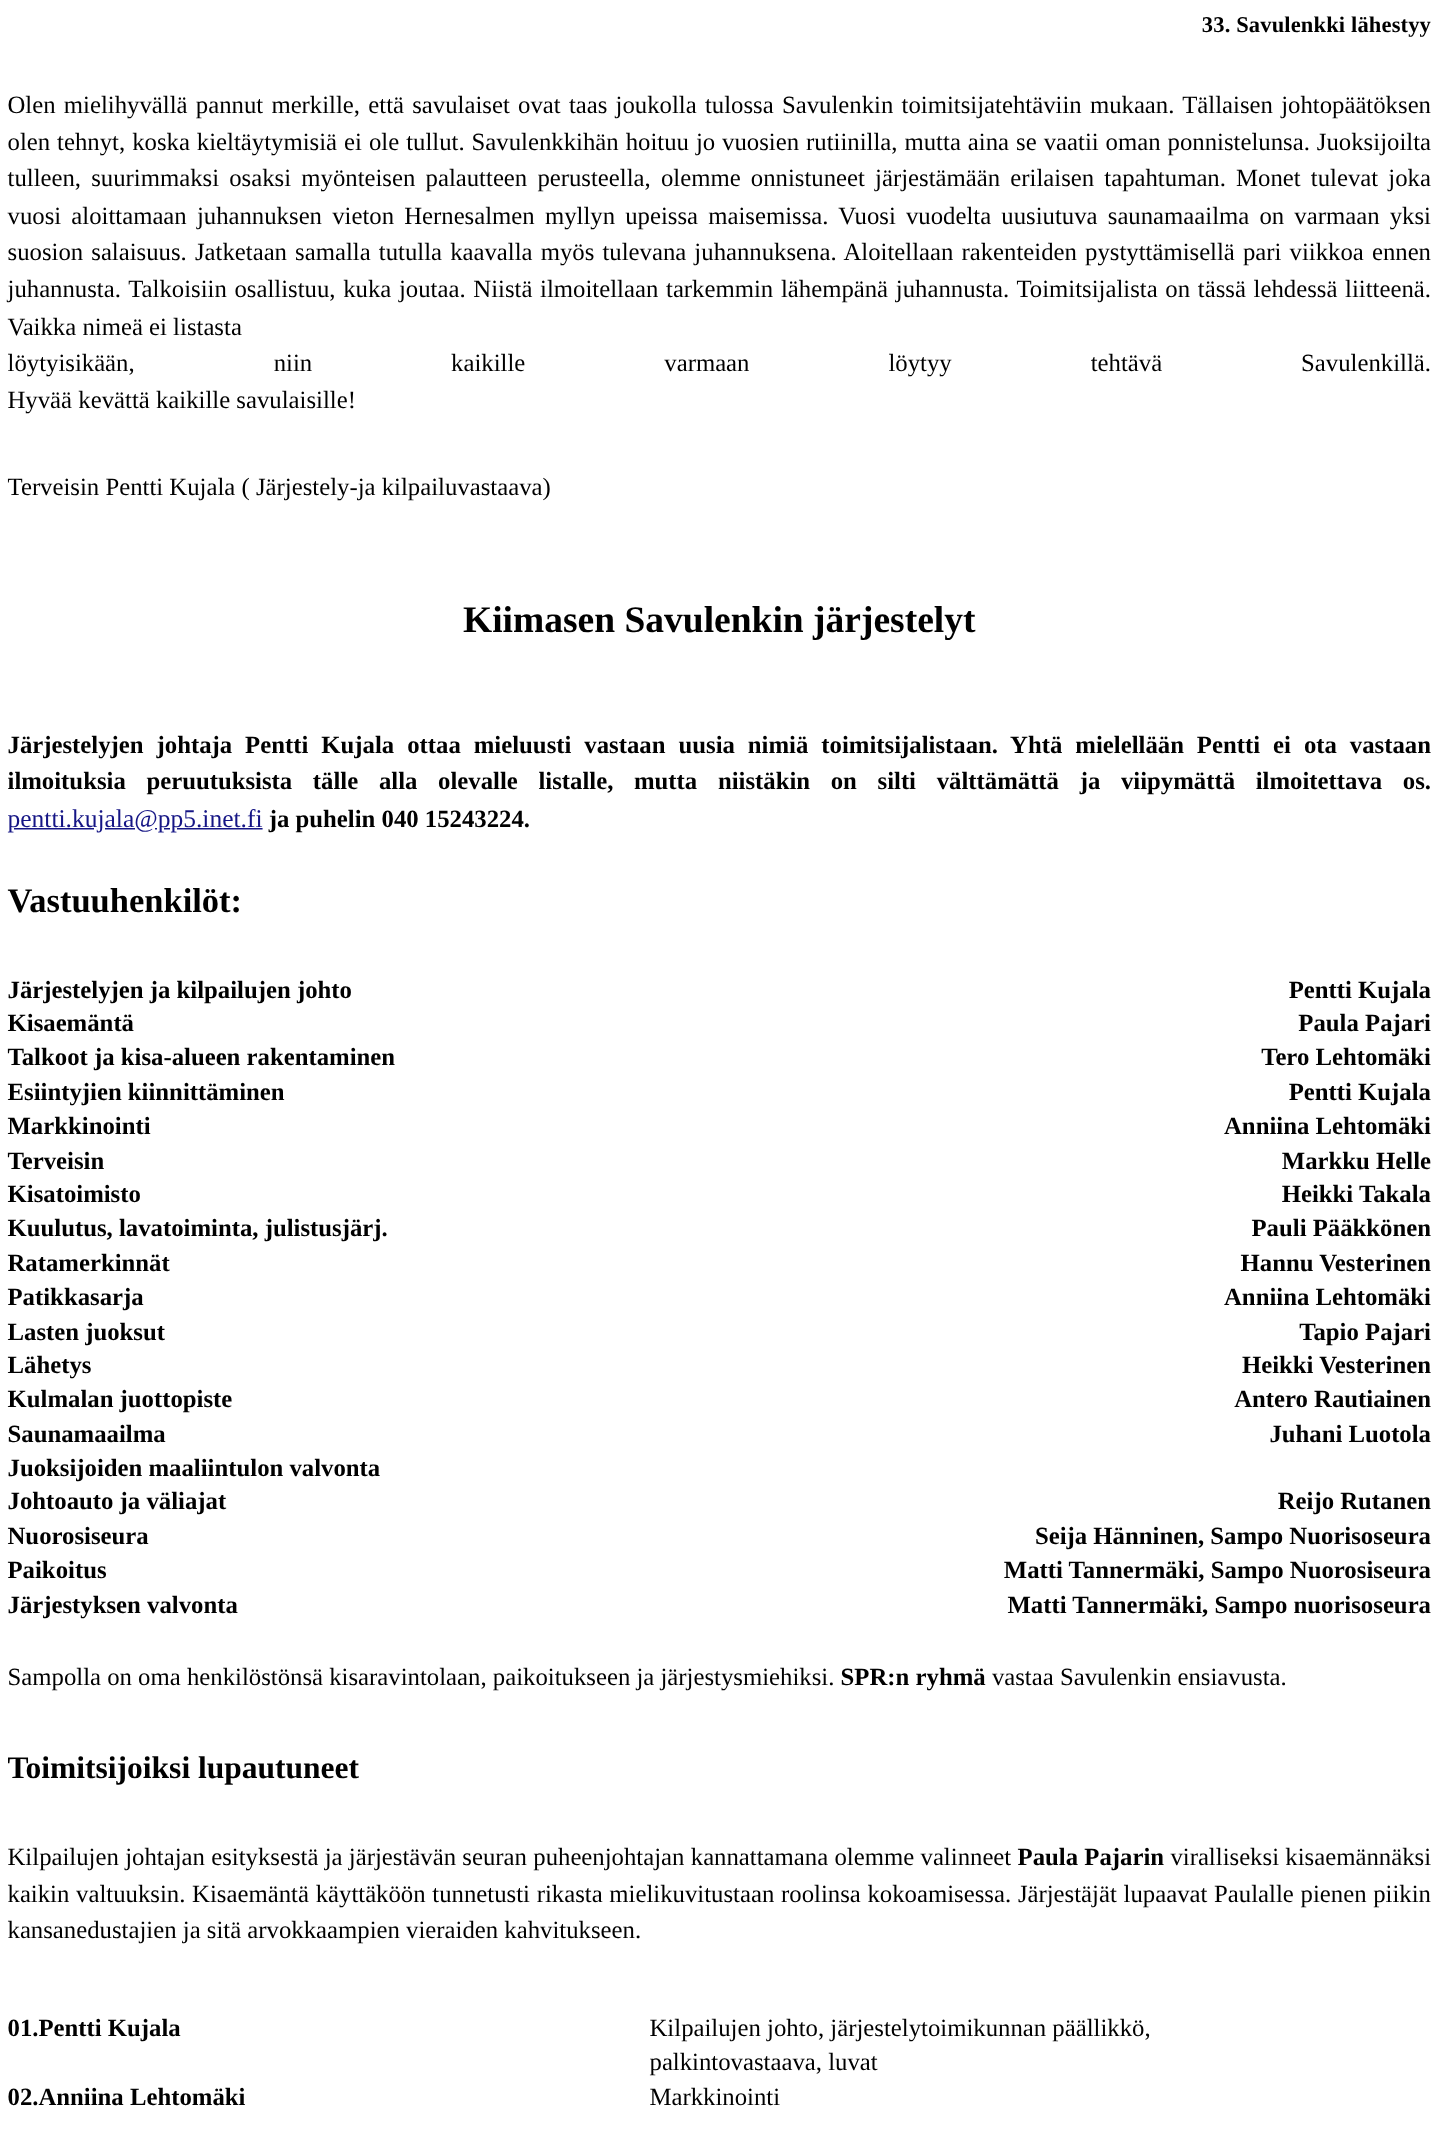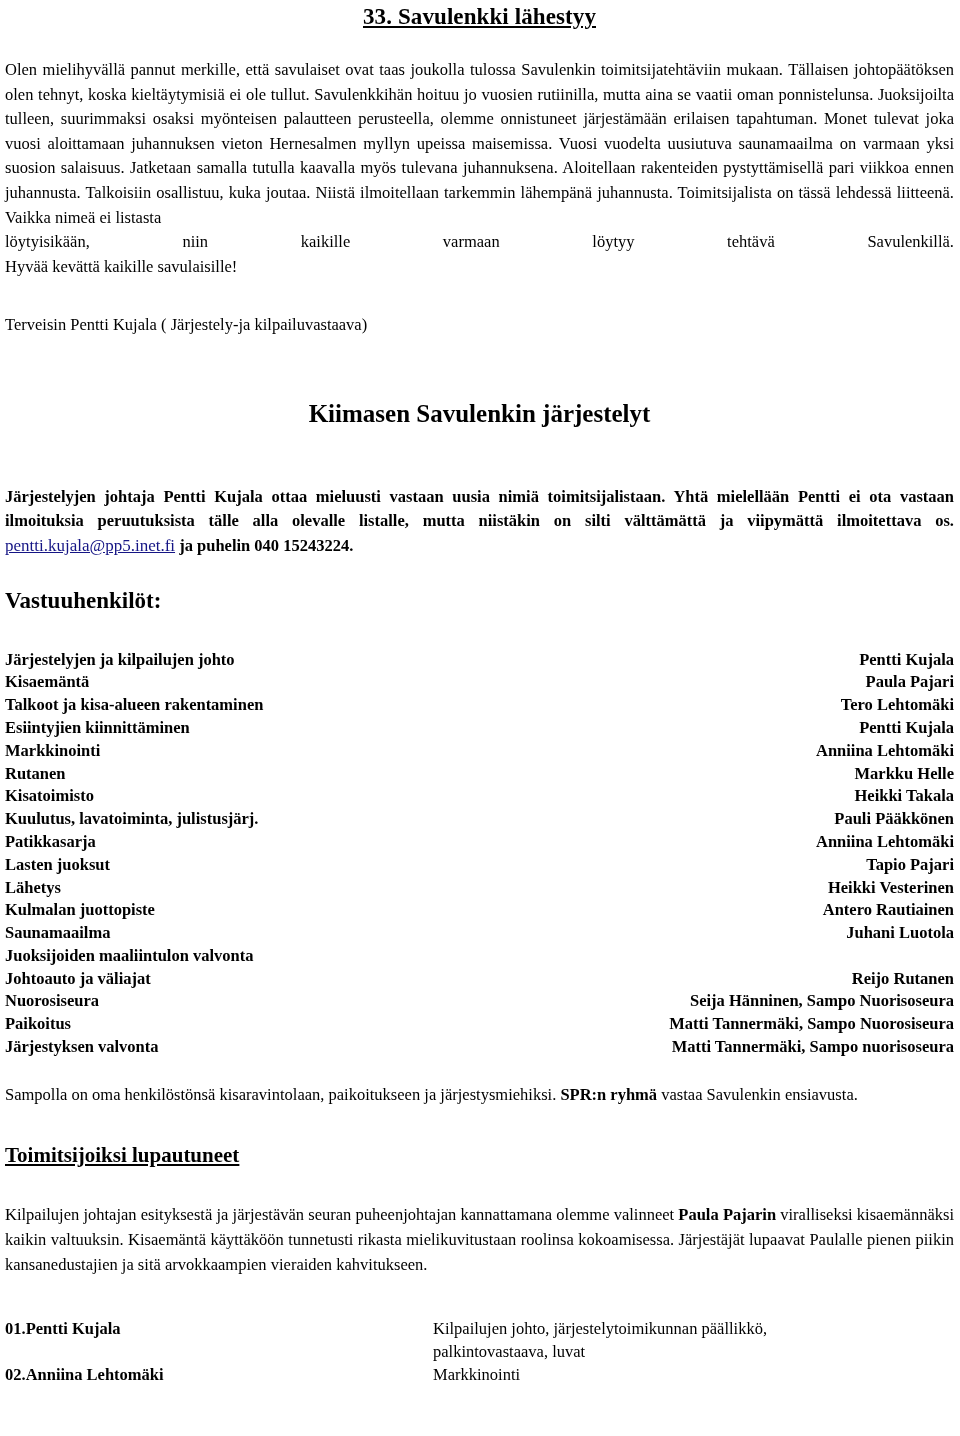--- a/index.html
+++ b/index.html
@@ -17,44 +17,42 @@
   .page {
     position: relative;
     width: 960px;
     height: 1436px;
     box-sizing: border-box;
     padding: 0 6px 0 5px;
   }
 
   
   .doc-title {
-    text-align: center;
-    font-weight: bold;
-    font-size: 23px;
+    text-align: right;
+    font-weight: bold;
+    font-size: 15px;
     line-height: 26px;
     margin: 4px 0 0 0;
     letter-spacing: 0.1px;
-    text-decoration: underline;
   }
   .section-title-center {
     text-align: center;
     font-weight: bold;
     font-size: 25px;
     line-height: 30px;
     margin: 16px;
   }
   .section-title-left {
     font-weight: bold;
     font-size: 23px;
     line-height: 28px;
     margin: 0;
   }
   .section-title-left.smaller {
     font-size: 21px;
-    text-decoration: underline;
   }
 
   
   .body-par {
     font-size: 16.5px;
     line-height: 24.6px;
     text-align: justify;
     margin: 0;
   }
   .body-par.bold {
@@ -163,30 +161,34 @@
         </tr>
       <tr>
           <td class="role">Esiintyjien kiinnittäminen</td>
           <td class="person">Pentti Kujala</td>
         </tr>
       <tr>
           <td class="role">Markkinointi</td>
           <td class="person">Anniina Lehtomäki</td>
         </tr>
       <tr>
-          <td class="role">Rutanen</td>
+          <td class="role">Terveisin</td>
           <td class="person">Markku Helle</td>
         </tr>
       <tr>
           <td class="role">Kisatoimisto</td>
           <td class="person">Heikki Takala</td>
         </tr>
       <tr>
           <td class="role">Kuulutus, lavatoiminta, julistusjärj.</td>
           <td class="person">Pauli Pääkkönen</td>
+        </tr>
+      <tr>
+          <td class="role">Ratamerkinnät</td>
+          <td class="person">Hannu Vesterinen</td>
         </tr>
       <tr>
           <td class="role">Patikkasarja</td>
           <td class="person">Anniina Lehtomäki</td>
         </tr>
       <tr>
           <td class="role">Lasten juoksut</td>
           <td class="person">Tapio Pajari</td>
         </tr>
       <tr>

